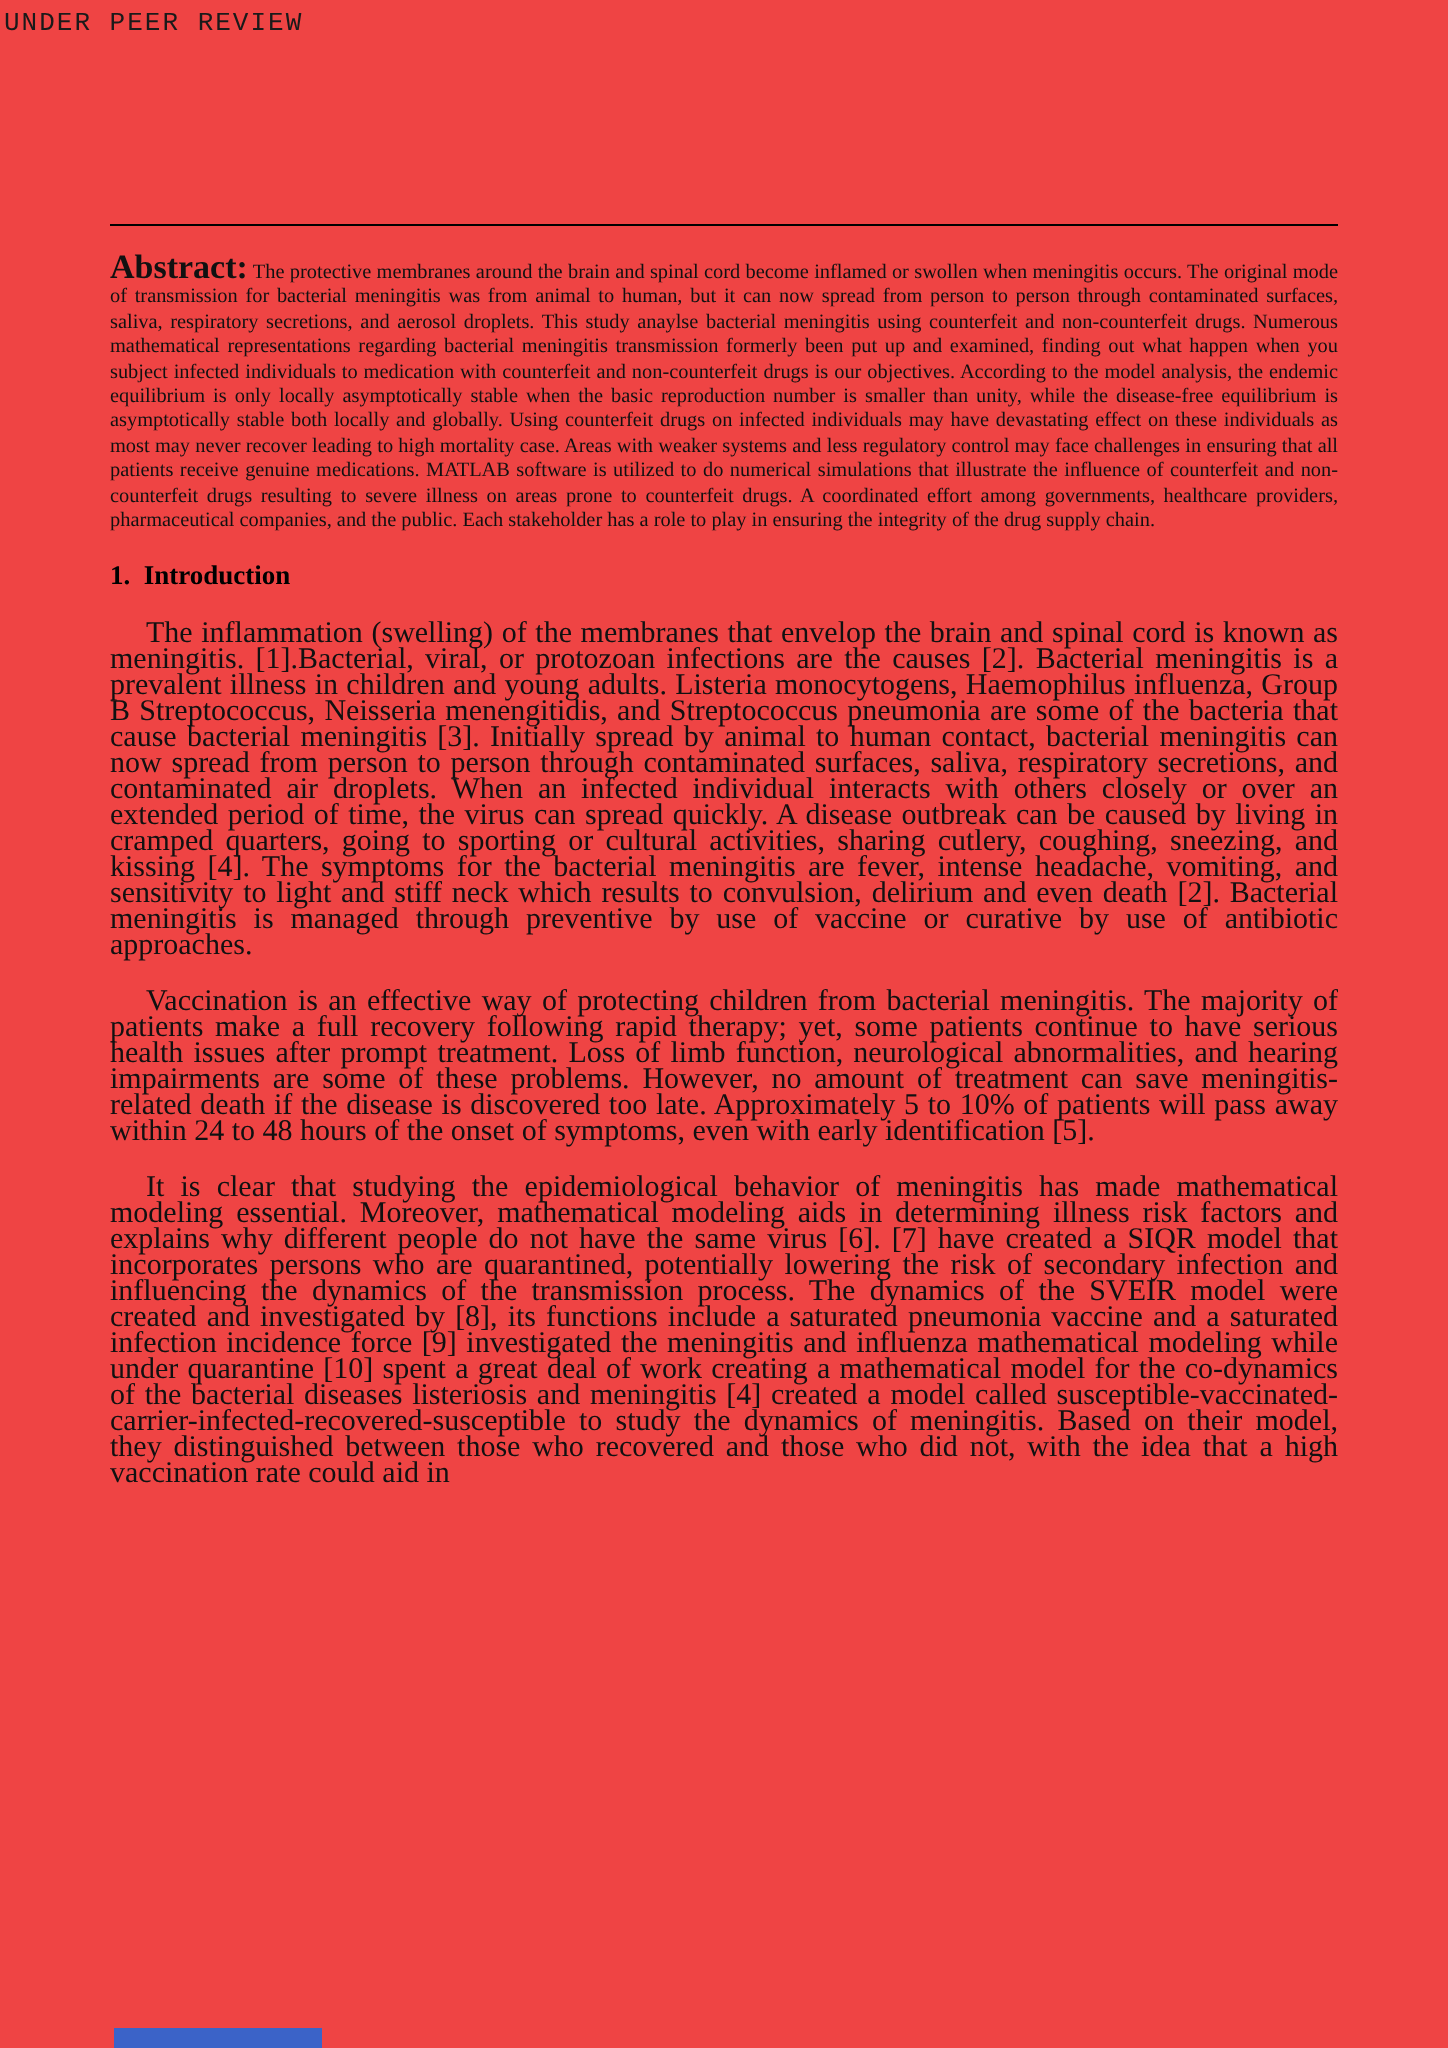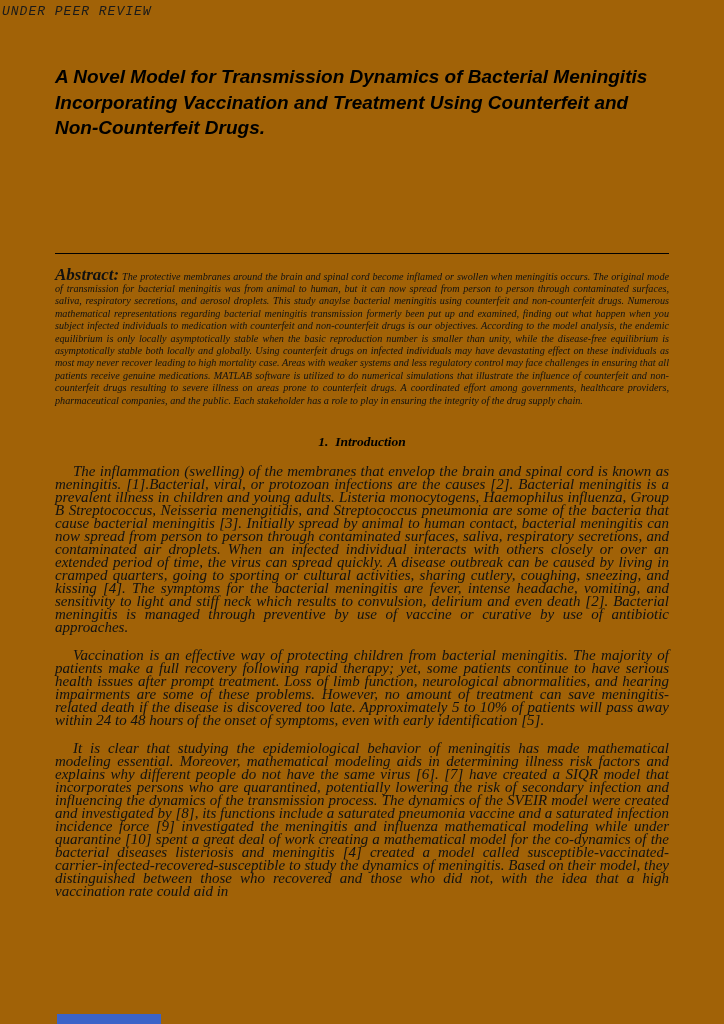--- a/index.html
+++ b/index.html
@@ -1,24 +1,23 @@
 <!DOCTYPE html>
 <html><head>
 <meta charset="utf-8">
 <style>
   html, body { margin: 0; padding: 0; background: #ffffff; }
   .page {
     position: relative;
     width: 724px;
     height: 1024px;
-    background: #a16207;
+    background: #ef4444;
     overflow: hidden;
     color: #111111;
     font-family: "Liberation Serif", serif;
-    font-style: italic;
   }
   .watermark {
     position: absolute;
     top: 4px;
     left: 2px;
     font-family: "Liberation Mono", "DejaVu Sans Mono", monospace;
     font-size: 13px;
     letter-spacing: 1px;
     color: #1a1a1a;
     white-space: pre;
@@ -56,26 +55,25 @@
   .keywords {
     margin-top: 12px;
     font-size: 10.2px;
     line-height: 12.4px;
   }
   .keywords-label {
     font-weight: bold;
     font-size: 11.5px;
   }
   .section-heading {
-    margin-top: 27px;
+    margin-top: 13px;
     font-weight: bold;
     font-size: 13.5px;
     white-space: pre-wrap;
     color: #000000;
-    text-align: center;
   }
   .body-par {
     margin-top: 15px;
     font-size: 15px;
     line-height: 13px;
     text-align: justify;
     text-indent: 18px;
   }
   .footer-link {
     position: absolute;
@@ -87,21 +85,20 @@
 </style>
 </head>
 <body>
 
 <div class="page">
 
   <div class="watermark">UNDER PEER REVIEW</div>
 
   <div class="content">
 
-    <h1 class="paper-title">A Novel Model for Transmission Dynamics of Bacterial Meningitis Incorporating Vaccination and Treatment Using Counterfeit and Non-Counterfeit Drugs.</h1>
 
     <hr class="divider">
 
     <p class="abstract"><span class="abstract-label">Abstract:</span><span> The protective membranes around the brain and spinal cord become inflamed or swollen when meningitis occurs. The original mode of transmission for bacterial meningitis was from animal to human, but it can now spread from person to person through contaminated surfaces, saliva, respiratory secretions, and aerosol droplets. This study anaylse bacterial meningitis using counterfeit and non-counterfeit drugs. Numerous mathematical representations regarding bacterial meningitis transmission formerly been put up and examined, finding out what happen when you subject infected individuals to medication with counterfeit and non-counterfeit drugs is our objectives. According to the model analysis, the endemic equilibrium is only locally asymptotically stable when the basic reproduction number is smaller than unity, while the disease-free equilibrium is asymptotically stable both locally and globally. Using counterfeit drugs on infected individuals may have devastating effect on these individuals as most may never recover leading to high mortality case. Areas with weaker systems and less regulatory control may face challenges in ensuring that all patients receive genuine medications. MATLAB software is utilized to do numerical simulations that illustrate the influence of counterfeit and non-counterfeit drugs resulting to severe illness on areas prone to counterfeit drugs. A coordinated effort among governments, healthcare providers, pharmaceutical companies, and the public. Each stakeholder has a role to play in ensuring the integrity of the drug supply chain.</span></p>
 
 
     <h2 class="section-heading">1.  Introduction</h2>
 
     <p class="body-par">The inflammation (swelling) of the membranes that envelop the brain and spinal cord is known as meningitis. [1].Bacterial, viral, or protozoan infections are the causes [2]. Bacterial meningitis is a prevalent illness in children and young adults. Listeria monocytogens, Haemophilus influenza, Group B Streptococcus, Neisseria menengitidis, and Streptococcus pneumonia are some of the bacteria that cause bacterial meningitis [3]. Initially spread by animal to human contact, bacterial meningitis can now spread from person to person through contaminated surfaces, saliva, respiratory secretions, and contaminated air droplets. When an infected individual interacts with others closely or over an extended period of time, the virus can spread quickly. A disease outbreak can be caused by living in cramped quarters, going to sporting or cultural activities, sharing cutlery, coughing, sneezing, and kissing [4]. The symptoms for the bacterial meningitis are fever, intense headache, vomiting, and sensitivity to light and stiff neck which results to convulsion, delirium and even death [2]. Bacterial meningitis is managed through preventive by use of vaccine or curative by use of antibiotic approaches.</p>
 

